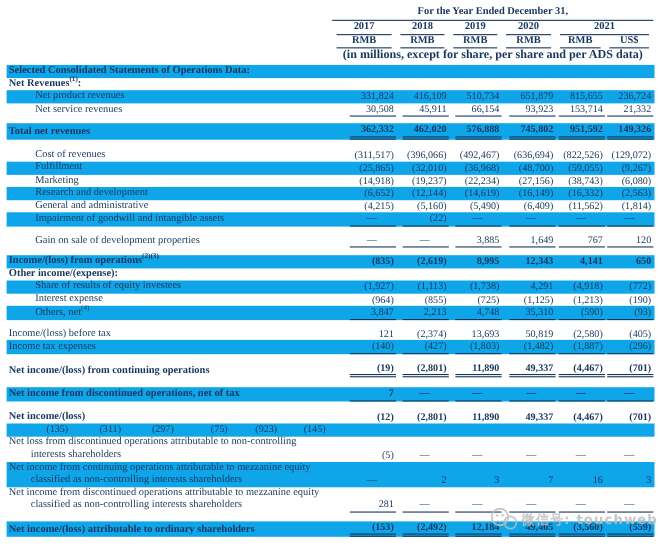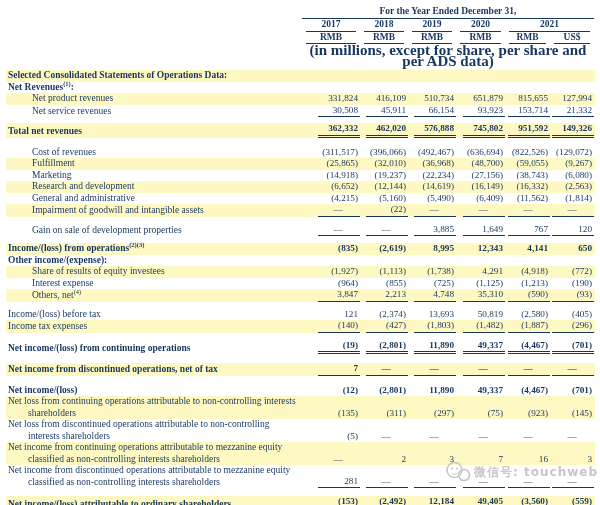--- a/index.html
+++ b/index.html
@@ -19,25 +19,25 @@
   }
   .ycell, .ccell { display:block; }
   .y0 { flex:0 0 58px; } .y1 { flex:0 0 48px; } .y2 { flex:0 0 48px; }
   .y3 { flex:0 0 49px; } .y45 { flex:0 0 89px; }
   .k0 { flex:0 0 58px; } .k1 { flex:0 0 48px; } .k2 { flex:0 0 48px; }
   .k3 { flex:0 0 49px; } .k4 { flex:0 0 45px; } .k5 { flex:0 0 44px; }
   .seg {
     display:block; margin:0 4px; text-align:center; font-weight:bold;
     border-bottom:1.5px solid #17365d; padding-bottom:0.5px;
   }
-  .h-note { width:292px; text-align:center; font-weight:bold; font-size:15px; padding-top:1px; }
+  .h-note { width:292px; text-align:center; font-weight:bold; font-size:11px; padding-top:1px; }
   
   .tbody { margin-top:3px; }
   .row { display:flex; align-items:flex-end; min-height:11.5px; line-height:11.5px; }
-  .row.hl { background:#fef9c3; }
+  .row.hl { background:#0ea5e9; }
   .row.b { font-weight:bold; }
   .lab { flex:0 0 296px; padding-left:22px; text-indent:-20px; }
   .lab.ind1 { padding-left:26px; text-indent:0; }
   .val { display:flex; justify-content:flex-end; font-size:9.2px; }
   .c0 { flex:0 0 58px; } .c1 { flex:0 0 48px; } .c2 { flex:0 0 48px; }
   .c3 { flex:0 0 49px; } .c4 { flex:0 0 45px; } .c5 { flex:0 0 44px; }
   .n { display:inline-block; min-width:42px; text-align:right; padding:0 2px 0 0; white-space:nowrap; }
   .n.dash { text-align:center; }
   .n.u-s { border-bottom:1px solid #17365d; }
   .n.u-d { border-bottom:3px double #17365d; }
@@ -127,21 +127,21 @@
         <div class="val c2">
           <span class="n">510,734</span>
         </div>
         <div class="val c3">
           <span class="n">651,879</span>
         </div>
         <div class="val c4">
           <span class="n">815,655</span>
         </div>
         <div class="val c5">
-          <span class="n">127,994</span>
+          <span class="n">236,724</span>
         </div>
       </div>
       <div class="row">
         <div class="lab ind1">Net service revenues</div>
         <div class="val c0">
           <span class="n u-s">30,508</span>
         </div>
         <div class="val c1">
           <span class="n u-s">45,911</span>
         </div>
@@ -520,21 +520,20 @@
           <span class="n">49,337</span>
         </div>
         <div class="val c4">
           <span class="n">(4,467)</span>
         </div>
         <div class="val c5">
           <span class="n">(701)</span>
         </div>
       </div>
       <div class="row hl">
-        <div class="lab">Net loss from continuing operations attributable to non-controlling interests shareholders</div>
         <div class="val c0">
           <span class="n">(135)</span>
         </div>
         <div class="val c1">
           <span class="n">(311)</span>
         </div>
         <div class="val c2">
           <span class="n">(297)</span>
         </div>
         <div class="val c3">

